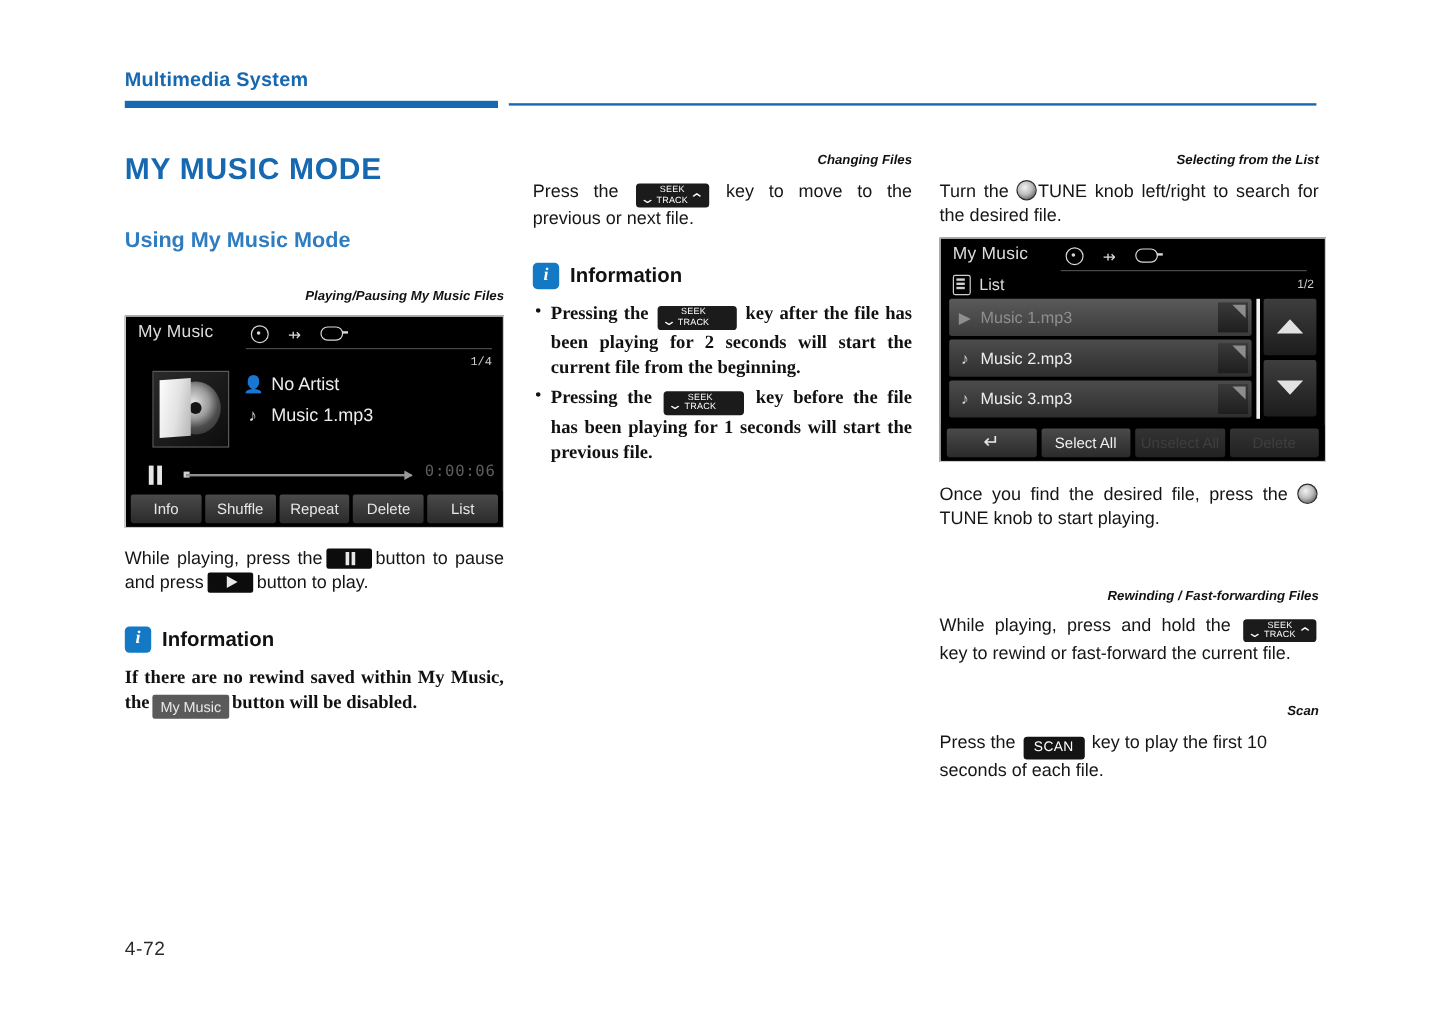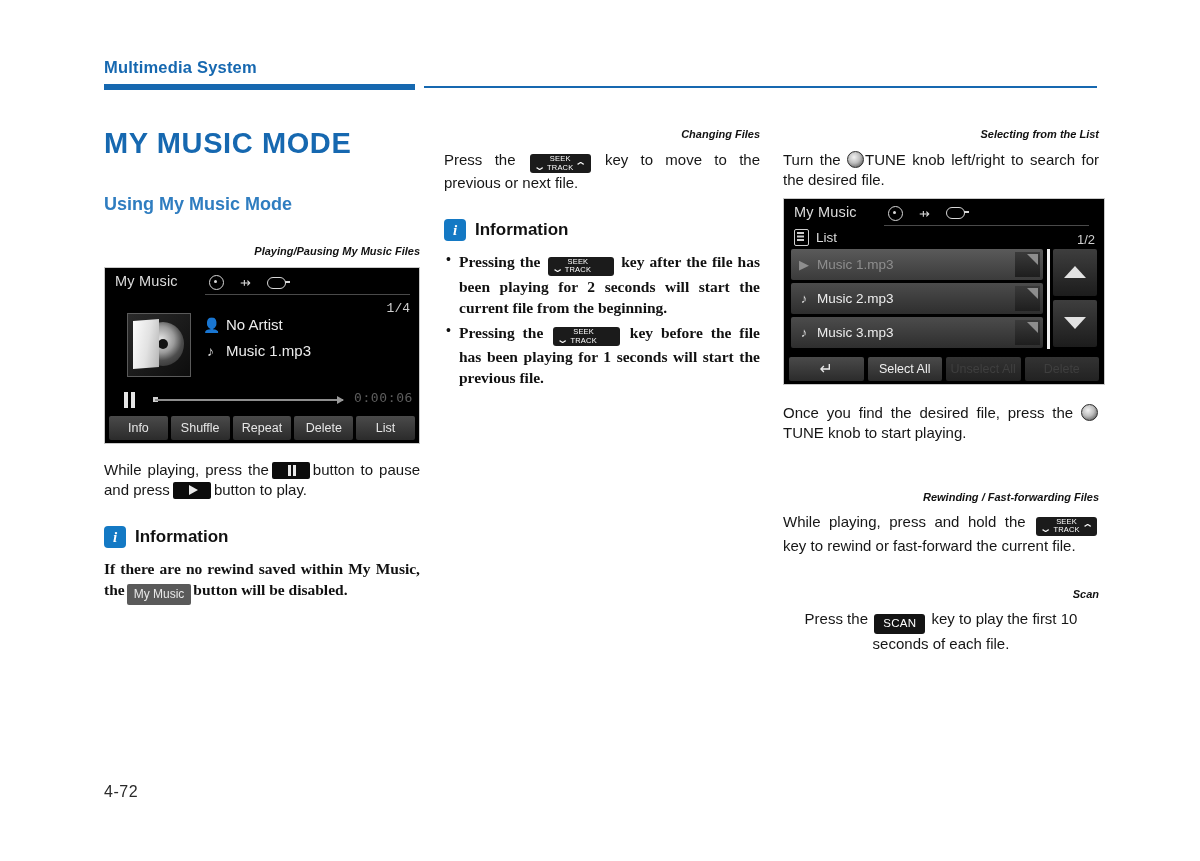--- a/index.html
+++ b/index.html
@@ -19,35 +19,35 @@
   .rule-thick{position:absolute;left:104px;top:84px;width:311px;height:6px;background:#1668b0;}
   .rule-thin{position:absolute;left:424px;top:86px;width:673px;height:2px;background:#1668b0;}
 
   
   .col{position:absolute;top:128px;width:316px;}
   .col-l{left:104px;}
   .col-m{left:444px;}
   .col-r{left:783px;}
 
   h1.maintitle{
-    font-size:29px;font-weight:700;color:#1668b0;margin:0 0 34px 0;
+    font-size:25px;font-weight:700;color:#1668b0;margin:0 0 34px 0;
     letter-spacing:.6px;line-height:1.1;
   }
   h2.sub{
     font-size:18px;font-weight:700;color:#2f7dc0;margin:0 0 30px 0;line-height:1.2;
   }
   h3.itl{
     font-size:11px;font-weight:700;font-style:italic;color:#111;
     margin:0 0 8px 0;line-height:1.25;text-align:right;
   }
   p.body{
     font-size:15px;line-height:1.33;margin:0 0 6px 0;color:#161616;
     text-align:justify;
   }
-  p.body.nojust{text-align:center;}
+  p.body.nojust{text-align:left;}
 
   
   .infohdr{display:flex;align-items:center;gap:9px;margin:26px 0 10px 0;}
   .ibadge{
     width:22px;height:22px;border-radius:4px;background:#1479c4;
     color:#fff;font-style:italic;font-weight:700;font-size:15px;
     display:flex;align-items:center;justify-content:center;
     font-family:"Liberation Serif", serif;
   }
   .infotitle{font-size:17px;font-weight:700;color:#111;}
@@ -131,21 +131,21 @@
   .ico-disc:after{
     content:"";position:absolute;left:4px;top:4px;width:3px;height:3px;border-radius:50%;background:#d7d7d7;
   }
   .ico-usb{font-size:13px;color:#d7d7d7;line-height:13px;}
   .ico-aux{
     width:17px;height:10px;border:1.4px solid #d7d7d7;border-radius:6px;position:relative;
   }
   .ico-aux:after{
     content:"";position:absolute;right:-5px;top:3px;width:5px;height:2px;background:#d7d7d7;
   }
-  .sc-page{position:absolute;right:9px;font-size:13px;color:#cfcfcf;}
+  .sc-page{position:absolute;right:9px;font-size:10px;color:#cfcfcf;}
 
   
   .art{
     position:absolute;left:22px;top:45px;width:62px;height:62px;
     background:linear-gradient(135deg,#2a2a2a,#0d0d0d);border:1px solid #5a5a5a;
   }
   .art .disc{
     position:absolute;right:6px;top:8px;width:42px;height:44px;border-radius:50%;
     background:radial-gradient(circle at 45% 40%,#e6e6e6 0%,#9a9a9a 38%,#4d4d4d 60%,#222 100%);
   }

